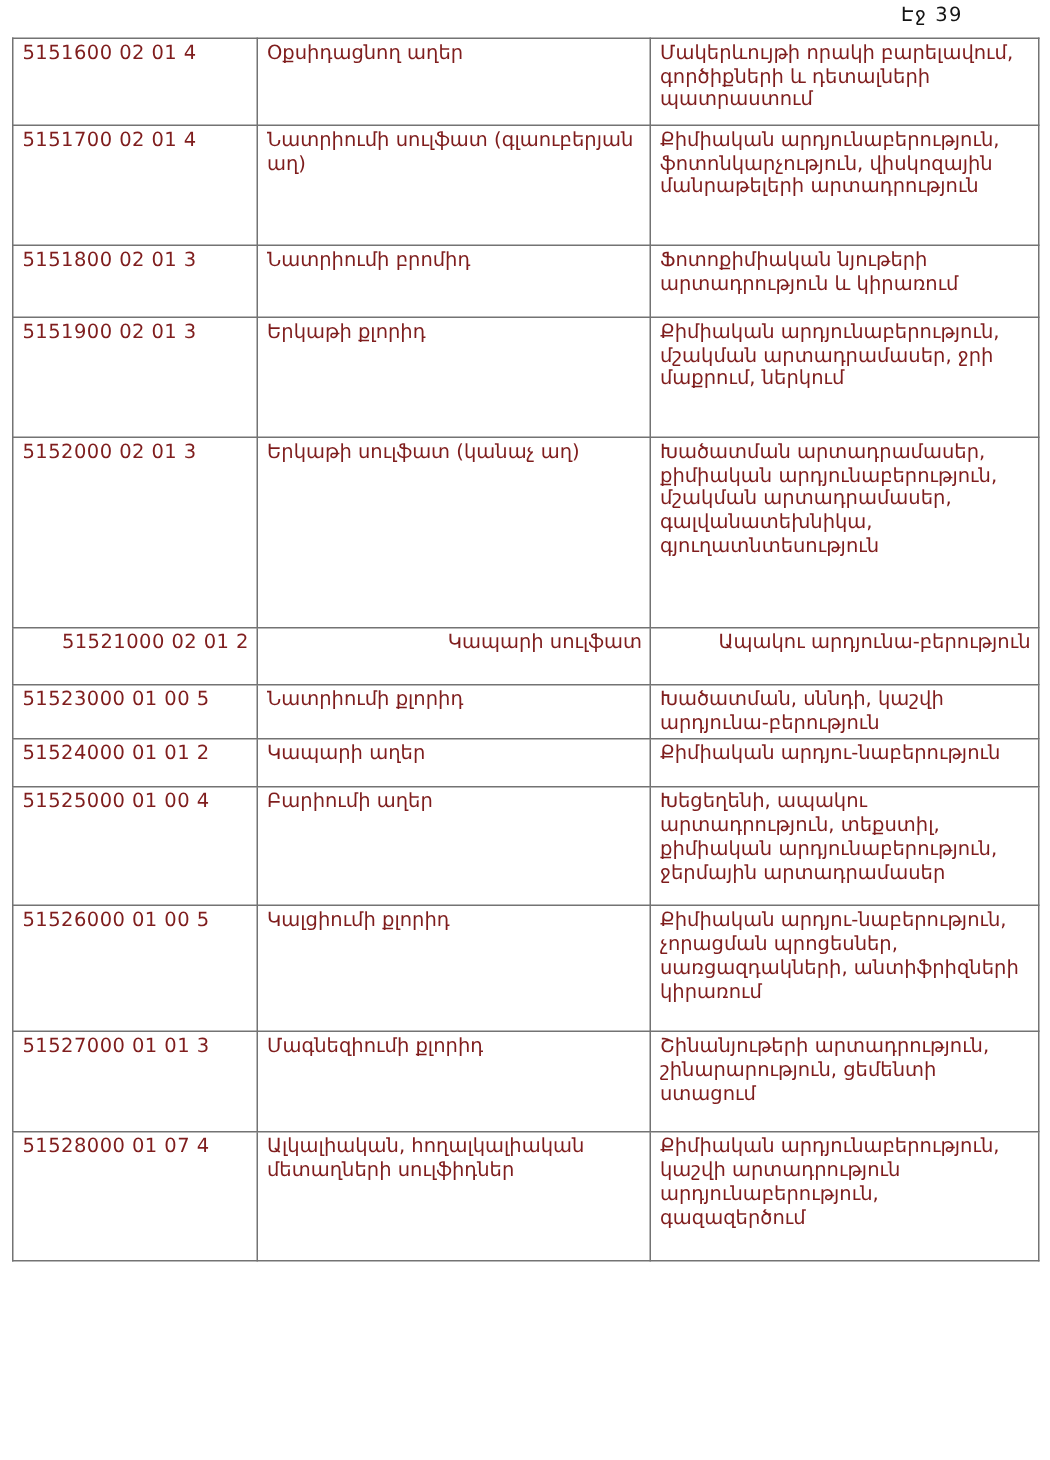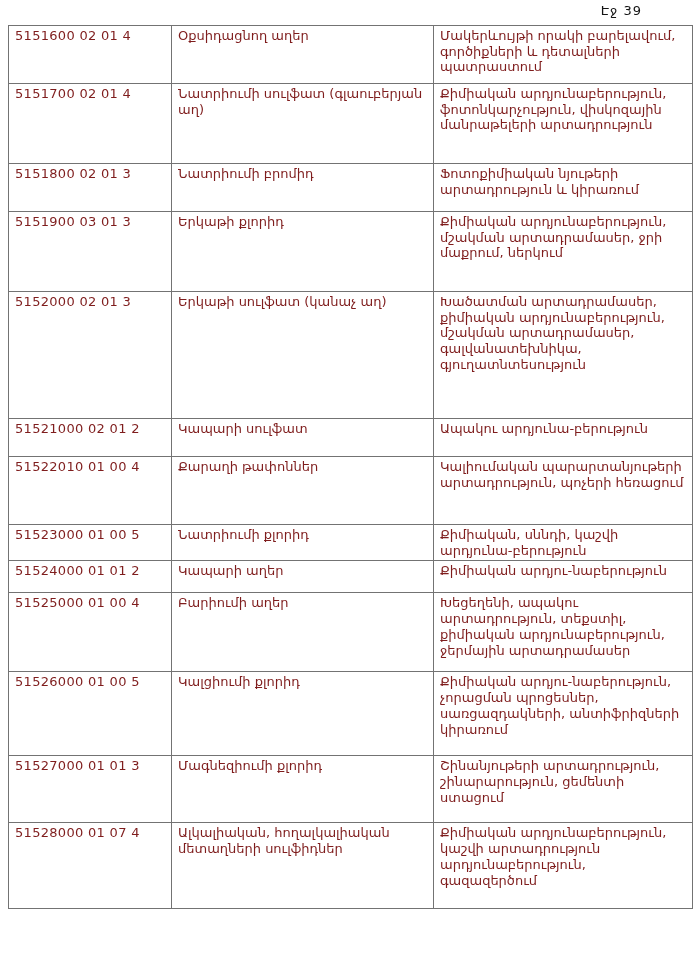--- a/index.html
+++ b/index.html
@@ -37,21 +37,21 @@
     overflow-wrap:break-word;
     color:#7f1d1d;
   }
   td.code { letter-spacing:0.3px; white-space:nowrap; overflow:hidden; }
   
   tr.r0  { height:58px; }
   tr.r1  { height:80px; }
   tr.r2  { height:48px; }
   tr.r3  { height:80px; }
   tr.r4  { height:127px; }
-  tr.r5  { height:38px; }
+  tr.r5  { height:38px;text-align:right; }
   tr.r6  { height:51px; }
   tr.r7  { height:68px; }
   tr.r8  { height:32px;padding-left:16px; }
   tr.r9  { height:32px; }
   tr.r10 { height:79px;margin-left:12px; }
   tr.r11 { height:84px; }
   tr.r12 { height:67px; }
   tr.r13 { height:86px; }
 </style>
 </head>
@@ -77,43 +77,38 @@
         <td class="code">5151700 02 01 4</td>
         <td>Նատրիումի սուլֆատ (գլաուբերյան աղ)</td>
         <td>Քիմիական արդյունաբերություն, ֆոտոնկարչություն, վիսկոզային մանրաթելերի արտադրություն</td>
       </tr>
       <tr class="r2">
         <td class="code">5151800 02 01 3</td>
         <td>Նատրիումի բրոմիդ</td>
         <td>Ֆոտոքիմիական նյութերի արտադրություն և կիրառում</td>
       </tr>
       <tr class="r3">
-        <td class="code">5151900 03 01 3</td>
+        <td class="code">5151900 02 01 3</td>
         <td>Երկաթի քլորիդ</td>
         <td>Քիմիական արդյունաբերություն, մշակման արտադրամասեր, ջրի մաքրում, ներկում</td>
       </tr>
       <tr class="r4">
         <td class="code">5152000 02 01 3</td>
         <td>Երկաթի սուլֆատ (կանաչ աղ)</td>
         <td>Խածատման արտադրամասեր, քիմիական արդյունաբերություն, մշակման արտադրամասեր, գալվանատեխնիկա, գյուղատնտեսություն</td>
       </tr>
       <tr class="r5">
         <td class="code">51521000 02 01 2</td>
         <td>Կապարի սուլֆատ</td>
         <td>Ապակու արդյունա-բերություն</td>
       </tr>
-      <tr class="r7">
-        <td class="code">51522010 01 00 4</td>
-        <td>Քարաղի թափոններ</td>
-        <td>Կալիումական պարարտանյութերի արտադրություն, պոչերի հեռացում</td>
-      </tr>
       <tr class="r8">
         <td class="code">51523000 01 00 5</td>
         <td>Նատրիումի քլորիդ</td>
-        <td>Քիմիական, սննդի, կաշվի արդյունա-բերություն</td>
+        <td>Խածատման, սննդի, կաշվի արդյունա-բերություն</td>
       </tr>
       <tr class="r9">
         <td class="code">51524000 01 01 2</td>
         <td>Կապարի աղեր</td>
         <td>Քիմիական արդյու-նաբերություն</td>
       </tr>
       <tr class="r10">
         <td class="code">51525000 01 00 4</td>
         <td>Բարիումի աղեր</td>
         <td>Խեցեղենի, ապակու արտադրություն, տեքստիլ, քիմիական արդյունաբերություն, ջերմային արտադրամասեր</td>

